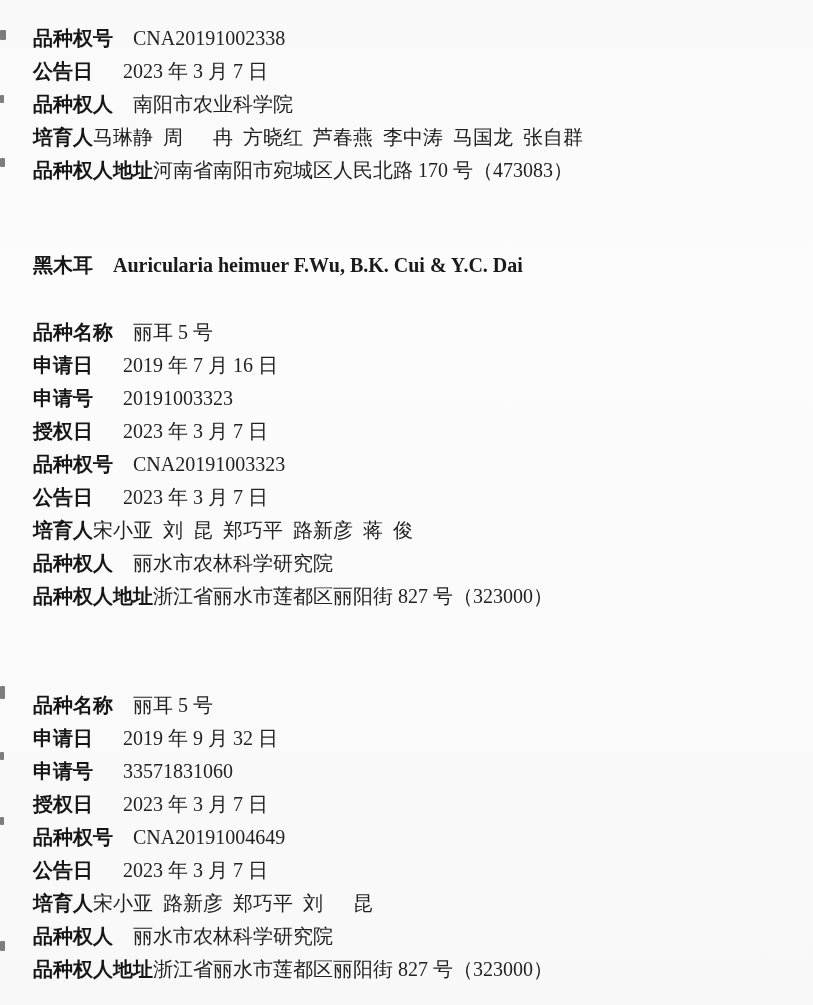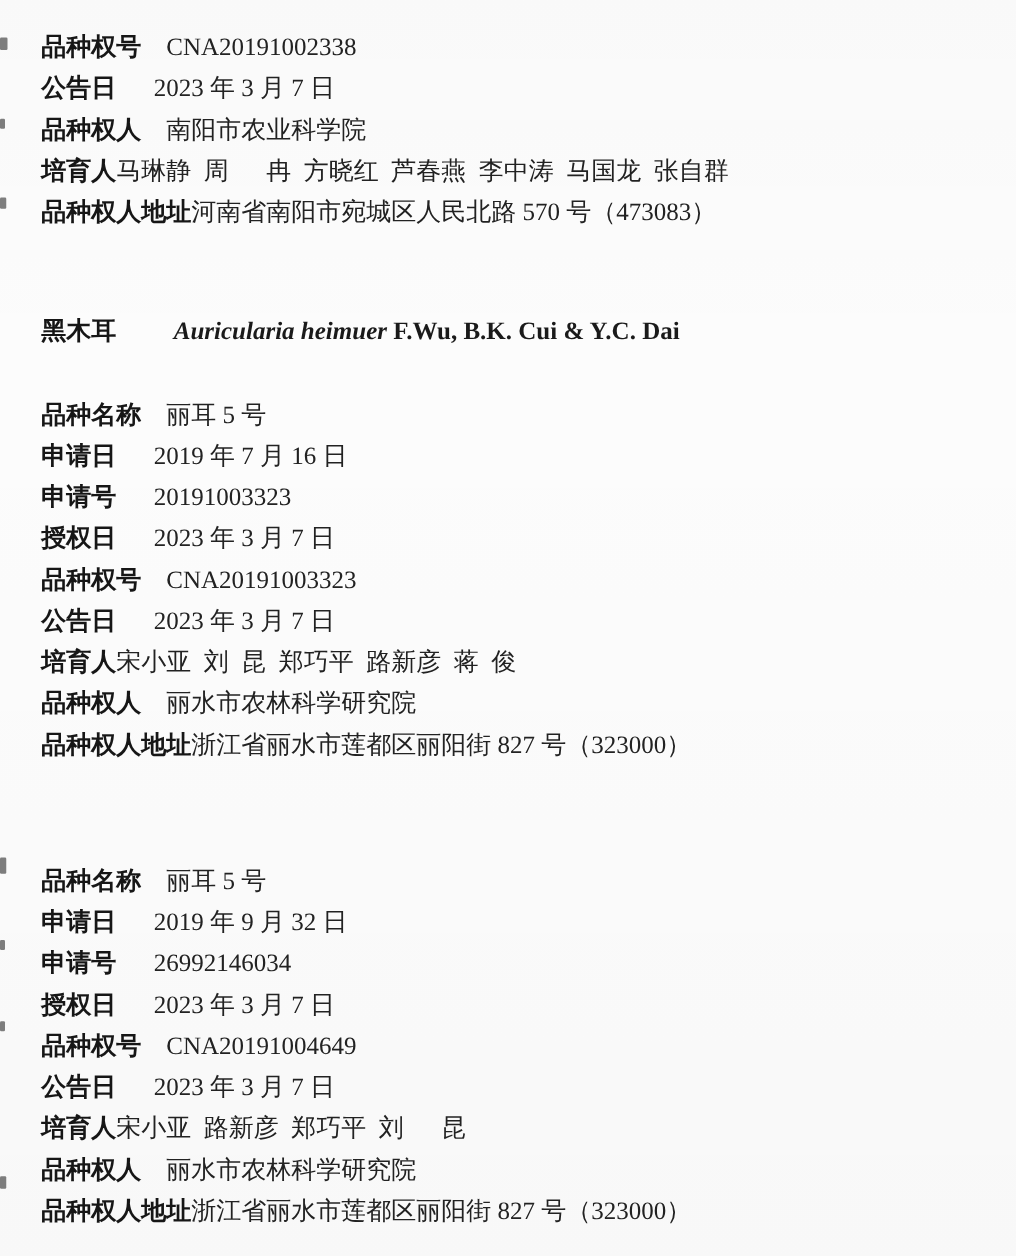--- a/index.html
+++ b/index.html
@@ -35,21 +35,21 @@
   .sep { white-space: pre; }
   .value { white-space: pre; color: #222; }
 
   .species-heading {
     margin: 62px 0 0 0;
     font-size: 20px;
     line-height: 33px;
     white-space: pre;
   }
   .species-cn { font-weight: 700; color: #161616; text-align: right; }
-  .species-latin { font-weight: 700; font-style: italic; color: #1a1a1a; margin-left: 26px; }
+  .species-latin { font-weight: 700; color: #1a1a1a; }
   .species-authority { font-weight: 700; color: #1a1a1a; }
 
   .record-2 { margin-top: 34px; }
   .record-3 { margin-top: 76px; }
 
   
   .artifact {
     position: absolute;
     left: 0;
     background: #3a3a3a;
@@ -71,21 +71,21 @@
 
   <section class="record record-1">
   <p class="row"><span class="label">品种权号</span><span class="sep">　</span><span class="value">CNA20191002338</span></p>
 
   <p class="row"><span class="label">公告日</span><span class="sep">　 </span><span class="value">2023 年 3 月 7 日</span></p>
 
   <p class="row"><span class="label">品种权人</span><span class="sep">　</span><span class="value">南阳市农业科学院</span></p>
 
   <p class="row"><span class="label">培育人</span><span class="sep"></span><span class="value">马琳静 周　 冉 方晓红 芦春燕 李中涛 马国龙 张自群</span></p>
 
-  <p class="row"><span class="label">品种权人地址</span><span class="sep"></span><span class="value">河南省南阳市宛城区人民北路 570 号（473083）</span></p>
+  <p class="row"><span class="label">品种权人地址</span><span class="sep"></span><span class="value">河南省南阳市宛城区人民北路 170 号（473083）</span></p>
 </section>
 
   <h2 class="species-heading"><span class="species-cn">黑木耳</span><span class="sep">　</span><span class="species-latin">Auricularia heimuer</span> <span class="species-authority">F.Wu, B.K. Cui &amp; Y.C. Dai</span></h2>
 
   <section class="record record-2">
   <p class="row"><span class="label">品种名称</span><span class="sep">　</span><span class="value">丽耳 5 号</span></p>
 
   <p class="row"><span class="label">申请日</span><span class="sep">　 </span><span class="value">2019 年 7 月 16 日</span></p>
 
   <p class="row"><span class="label">申请号</span><span class="sep">　 </span><span class="value">20191003323</span></p>
@@ -101,21 +101,21 @@
   <p class="row"><span class="label">品种权人</span><span class="sep">　</span><span class="value">丽水市农林科学研究院</span></p>
 
   <p class="row"><span class="label">品种权人地址</span><span class="sep"></span><span class="value">浙江省丽水市莲都区丽阳街 827 号（323000）</span></p>
 </section>
 
   <section class="record record-3">
   <p class="row"><span class="label">品种名称</span><span class="sep">　</span><span class="value">丽耳 5 号</span></p>
 
   <p class="row"><span class="label">申请日</span><span class="sep">　 </span><span class="value">2019 年 9 月 32 日</span></p>
 
-  <p class="row"><span class="label">申请号</span><span class="sep">　 </span><span class="value">26992146034</span></p>
+  <p class="row"><span class="label">申请号</span><span class="sep">　 </span><span class="value">33571831060</span></p>
 
   <p class="row"><span class="label">授权日</span><span class="sep">　 </span><span class="value">2023 年 3 月 7 日</span></p>
 
   <p class="row"><span class="label">品种权号</span><span class="sep">　</span><span class="value">CNA20191004649</span></p>
 
   <p class="row"><span class="label">公告日</span><span class="sep">　 </span><span class="value">2023 年 3 月 7 日</span></p>
 
   <p class="row"><span class="label">培育人</span><span class="sep"></span><span class="value">宋小亚 路新彦 郑巧平 刘　 昆</span></p>
 
   <p class="row"><span class="label">品种权人</span><span class="sep">　</span><span class="value">丽水市农林科学研究院</span></p>

